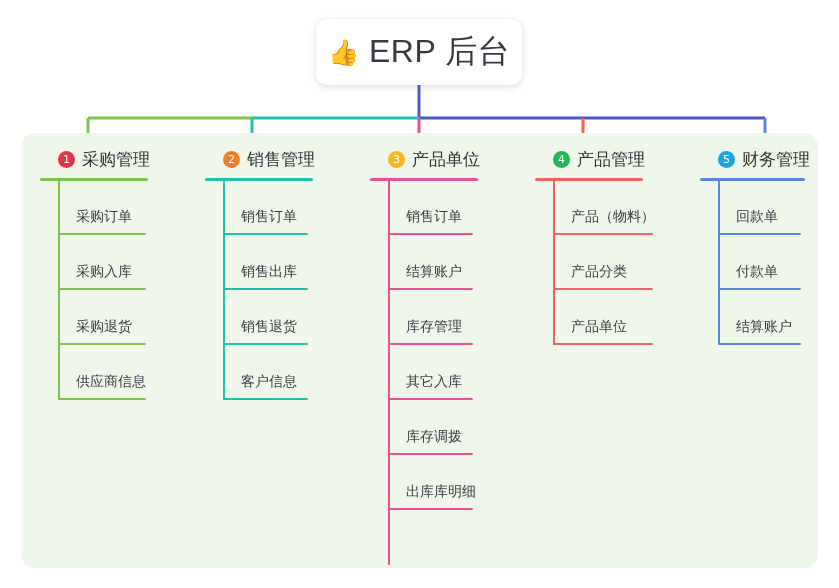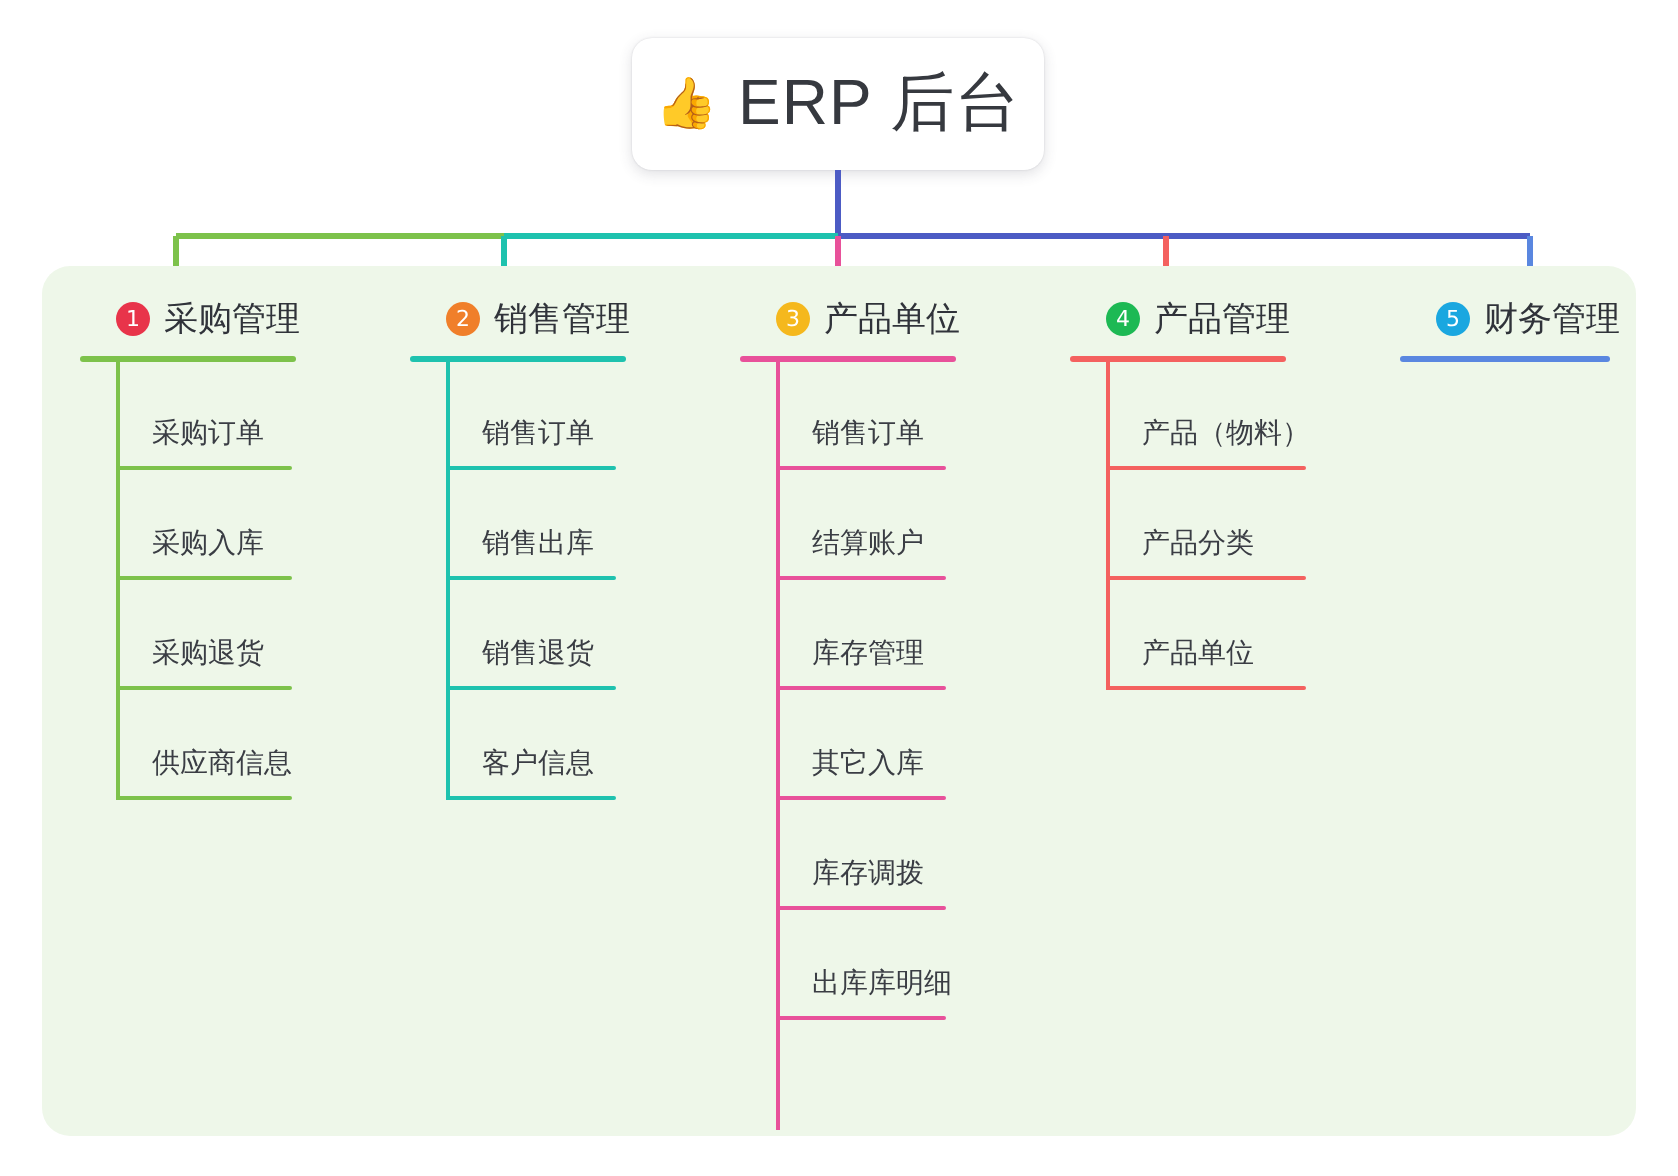--- a/index.html
+++ b/index.html
@@ -268,16 +268,31 @@
             <div class="item-rule" style="background: rgb(244, 97, 95); width: 100px;"></div>
           </div>
         </div>
       </div>
       <div class="column" style="left: 700px; width: 130px;">
         <div class="col-head">
           <span class="badge" style="background: rgb(26, 167, 224);">5</span>
           <span class="col-title">财务管理</span>
         </div>
         <div class="head-rule" style="background: rgb(90, 135, 224); width: 105px;"></div>
+        <div class="items" style="height: 165px;">
+          <div class="spine" style="background: rgb(90, 135, 224); height: 164px;"></div>
+          <div class="item">
+            <span class="item-label">回款单</span>
+            <div class="item-rule" style="background: rgb(90, 135, 224); width: 83px;"></div>
+          </div>
+          <div class="item">
+            <span class="item-label">付款单</span>
+            <div class="item-rule" style="background: rgb(90, 135, 224); width: 83px;"></div>
+          </div>
+          <div class="item">
+            <span class="item-label">结算账户</span>
+            <div class="item-rule" style="background: rgb(90, 135, 224); width: 83px;"></div>
+          </div>
+        </div>
       </div>
     </div>
 
 </div>
 
 </body></html>

